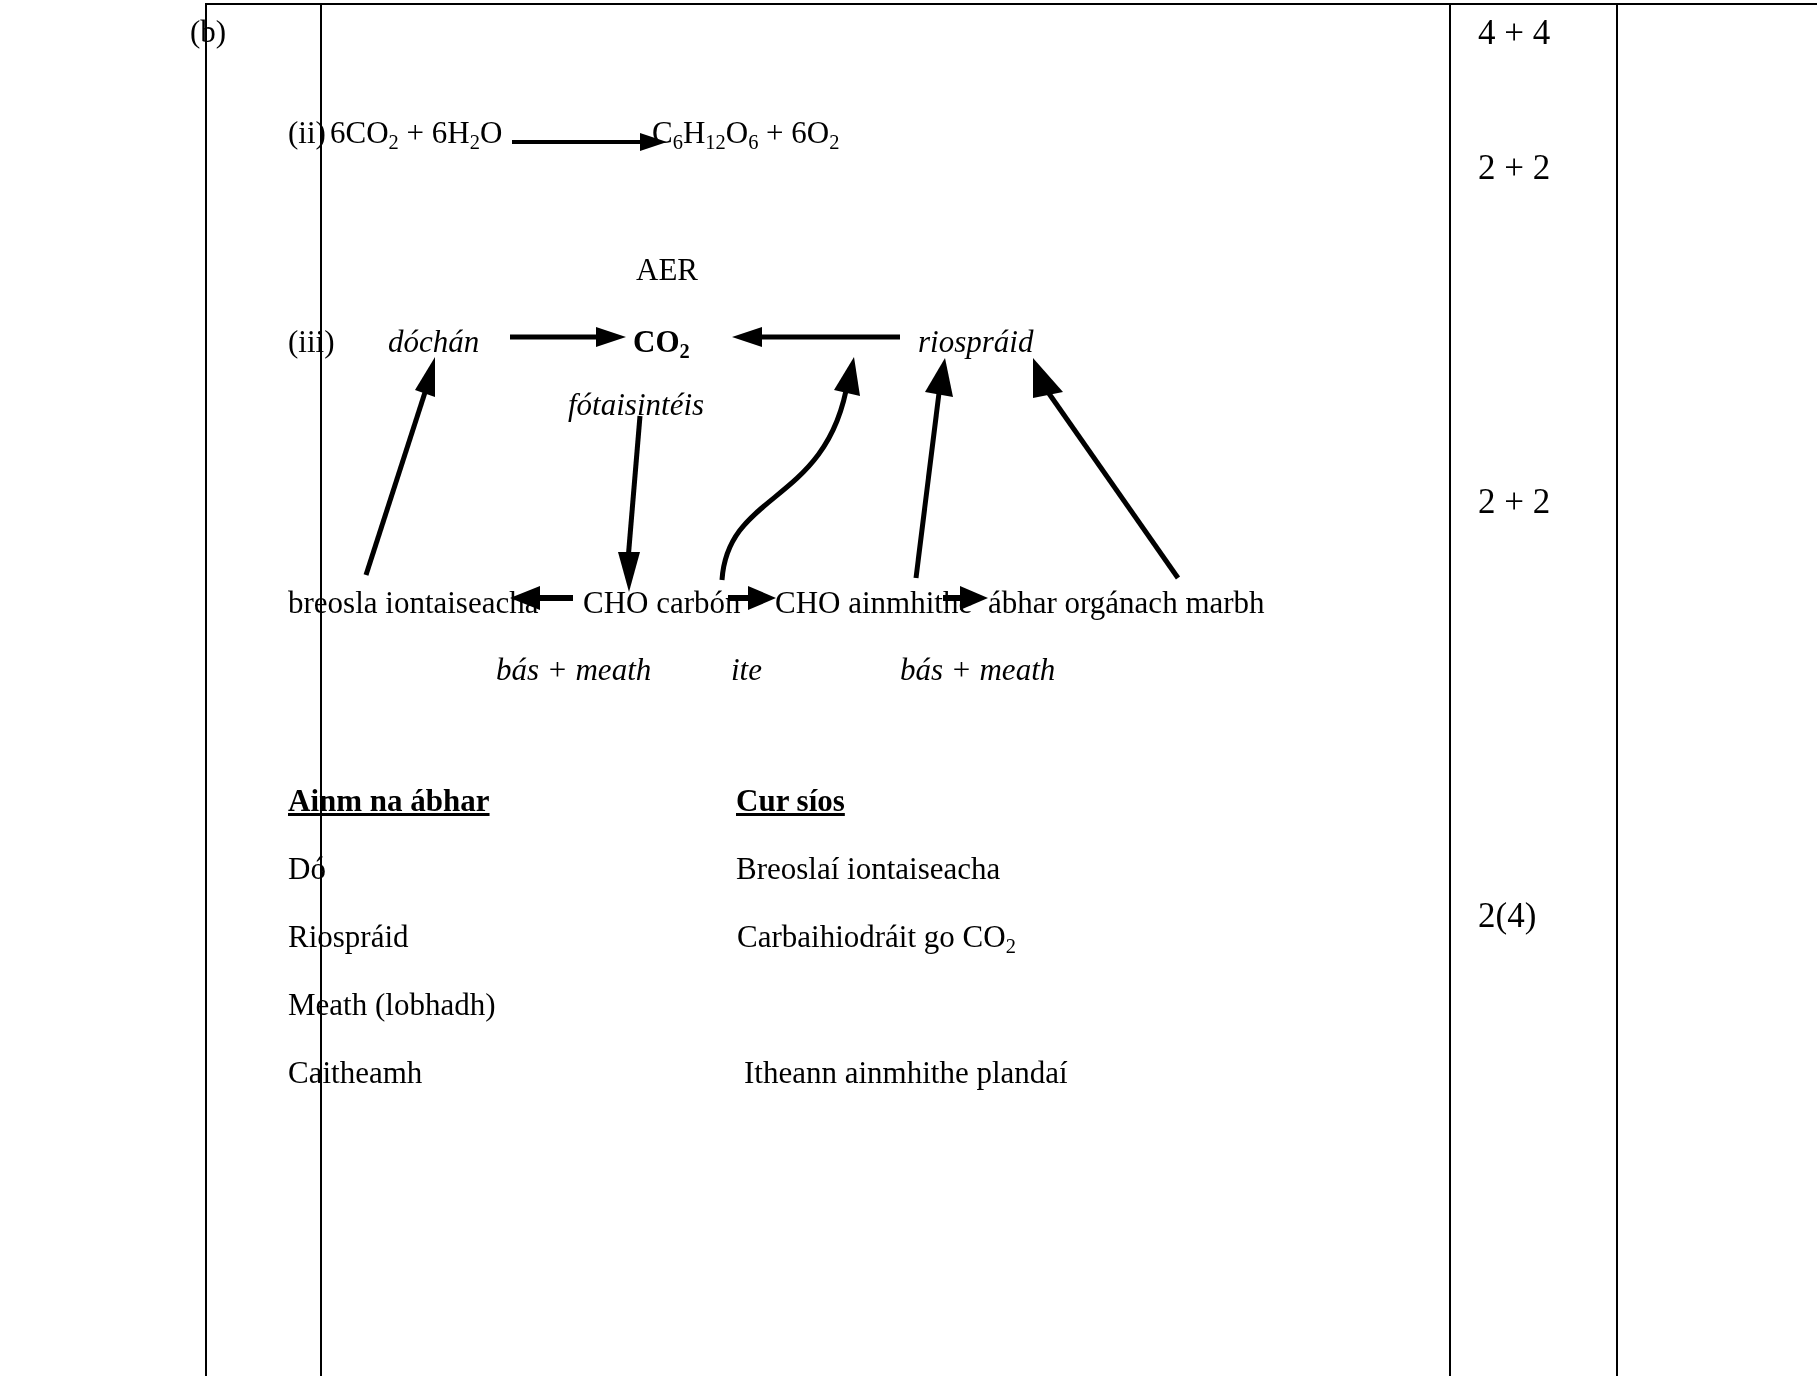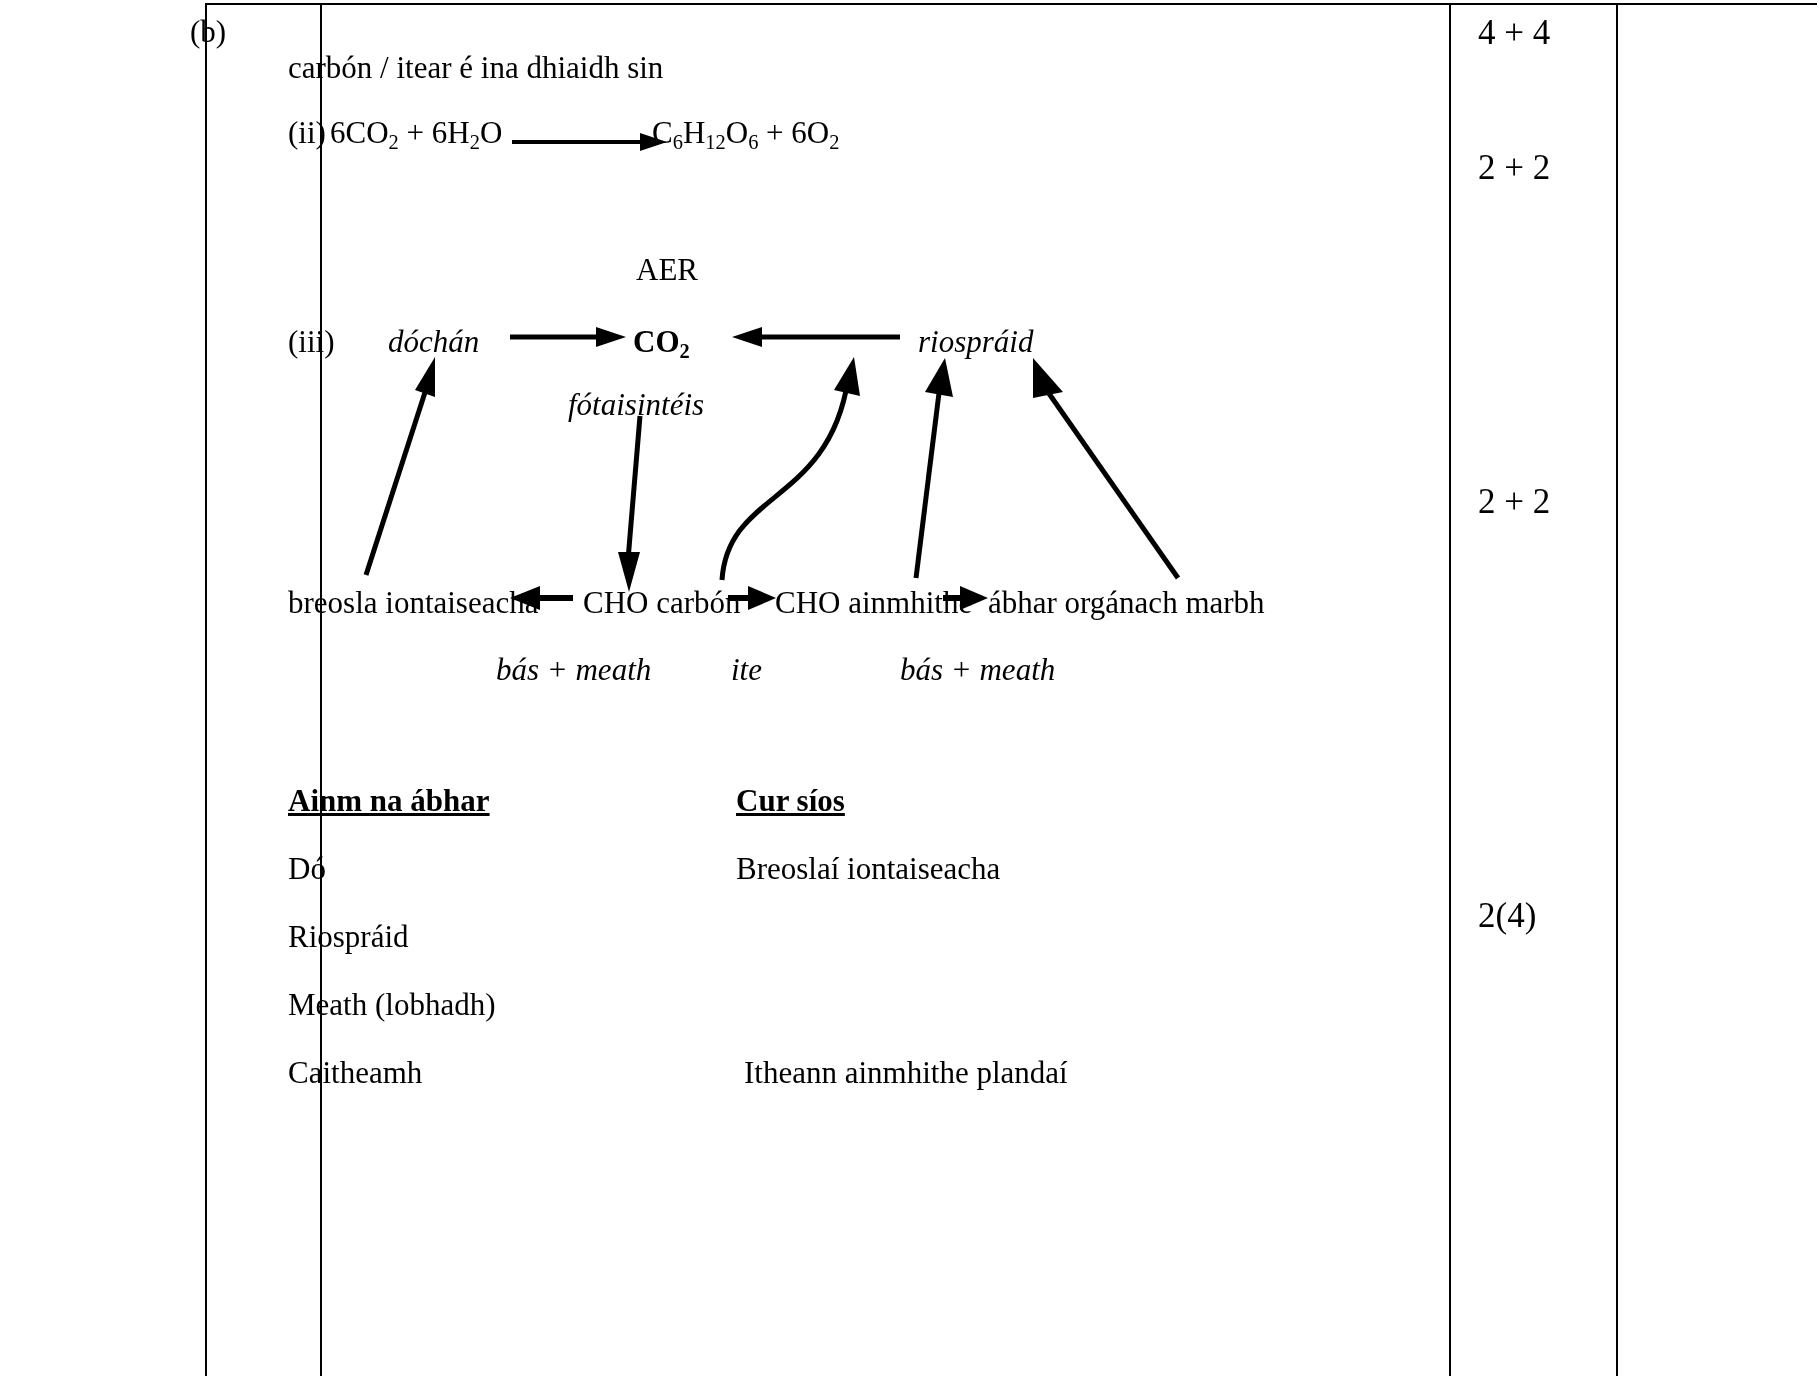--- a/index.html
+++ b/index.html
@@ -108,21 +108,20 @@
 <div id="page">
 
   <div class="rule-h" style="left:205px; top:3px; width:1612px;"></div>
   <div class="rule-v" style="left:205px; top:3px; height:1373px;"></div>
   <div class="rule-v" style="left:320px; top:3px; height:1373px;"></div>
   <div class="rule-v" style="left:1449px; top:3px; height:1373px;"></div>
   <div class="rule-v" style="left:1616px; top:3px; height:1373px;"></div>
 
   <div class="txt" id="part-label">(b)</div>
 
-  <div class="txt" id="ans-i-line2">carbón / itear é ina dhiaidh sin</div>
 
   <div class="txt" id="ans-ii">(ii)</div>
   <div class="txt" id="eq-lhs">6CO<sub>2</sub> + 6H<sub>2</sub>O</div>
   <svg width="170" height="24" style="position:absolute; left:512px; top:130px;">
     <line x1="0" y1="12" x2="130" y2="12" stroke="#000" stroke-width="4"></line>
     <polygon points="128,3 155,12 128,21" fill="#000"></polygon>
   </svg>
   <div class="txt" id="eq-rhs">C<sub>6</sub>H<sub>12</sub>O<sub>6</sub> + 6O<sub>2</sub></div>
 
   <div class="mark" id="mark-1">4 + 4</div>
@@ -200,19 +199,20 @@
     <div class="node" id="d-bas2">bás + meath</div>
   </div>
 
   <div class="col-a bold uline" id="hdr-a">Ainm na ábhar</div>
   <div class="col-b bold uline" id="hdr-b">Cur síos</div>
 
   <div class="col-a" id="r1-a">Dó</div>
   <div class="col-b" id="r1-b">Breoslaí iontaiseacha</div>
 
   <div class="col-a" id="r2-a">Riospráid</div>
+  <div class="col-b" id="r2-b">Carbaihiodráit go CO<sub>2</sub></div>
 
   <div class="col-a" id="r3-a">Meath (lobhadh)</div>
 
   <div class="col-a" id="r4-a">Caitheamh</div>
   <div class="col-b" id="r4-b">Itheann ainmhithe plandaí</div>
 
 </div>
 
 </body></html>

